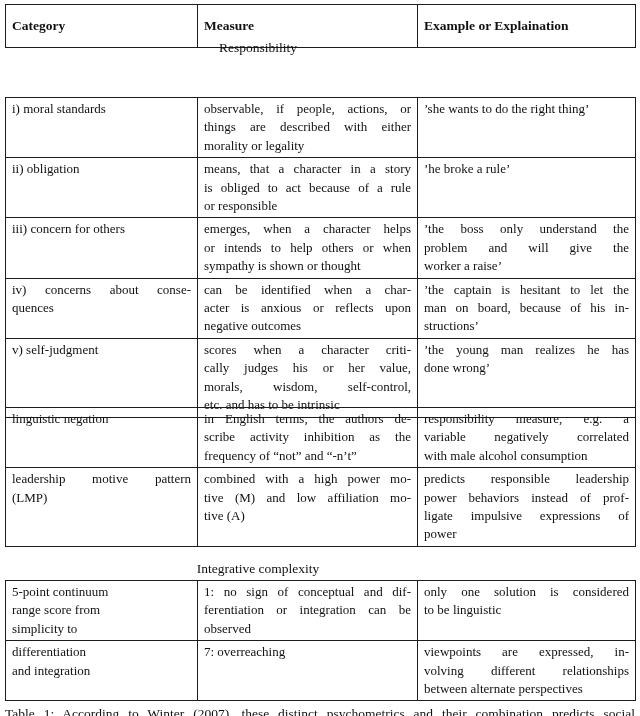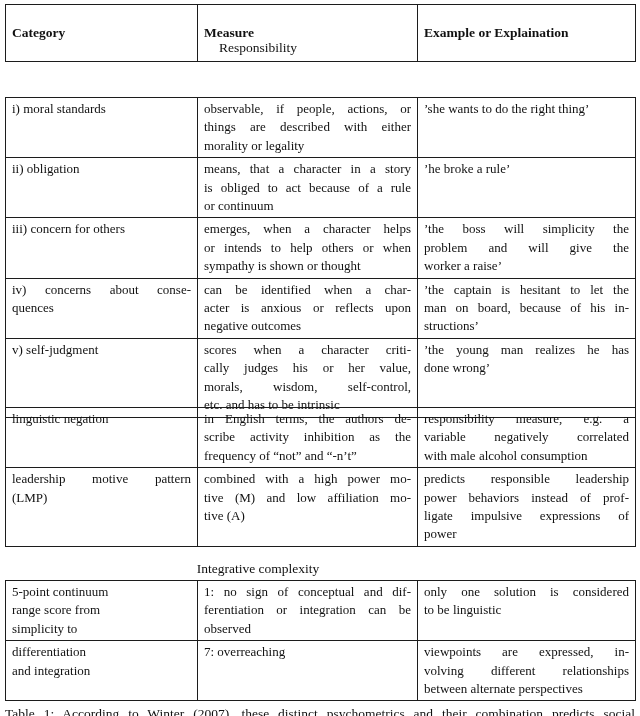--- a/index.html
+++ b/index.html
@@ -23,21 +23,21 @@
     vertical-align:top;
     padding:2px 6px 2px 6px;
     font-size:13px;
     line-height:18.4px;
     overflow:hidden;
   }
   .tbl th {
     text-align:left;
     font-weight:bold;
     font-size:13.5px;
-    padding:19px 6px;
+    padding:12px 6px;
     line-height:18px;
   }
   col.c1 { width:192px; }
   col.c2 { width:220px; }
   col.c3 { width:218px; }
 
   .ln { white-space:nowrap; overflow:hidden; }
   .ln.j { text-align:justify; text-align-last:justify; }
 
   .sec-title {
@@ -92,33 +92,33 @@
             <div class="ln j">things are described with either</div>
             <div class="ln">morality or legality</div>
           </td>
       <td>’she wants to do the right thing’</td>
     </tr>
     <tr>
       <td>ii) obligation</td>
       <td>
             <div class="ln j">means, that a character in a story</div>
             <div class="ln j">is obliged to act because of a rule</div>
-            <div class="ln">or continuum</div>
+            <div class="ln">or responsible</div>
           </td>
       <td>’he broke a rule’</td>
     </tr>
     <tr>
       <td>iii) concern for others</td>
       <td>
             <div class="ln j">emerges, when a character helps</div>
             <div class="ln j">or intends to help others or when</div>
             <div class="ln">sympathy is shown or thought</div>
           </td>
       <td>
-            <div class="ln j">’the boss will simplicity the</div>
+            <div class="ln j">’the boss only understand the</div>
             <div class="ln j">problem and will give the</div>
             <div class="ln">worker a raise’</div>
           </td>
     </tr>
     <tr>
       <td>
             <div class="ln j">iv) concerns about conse-</div>
             <div class="ln">quences</div>
           </td>
       <td>

